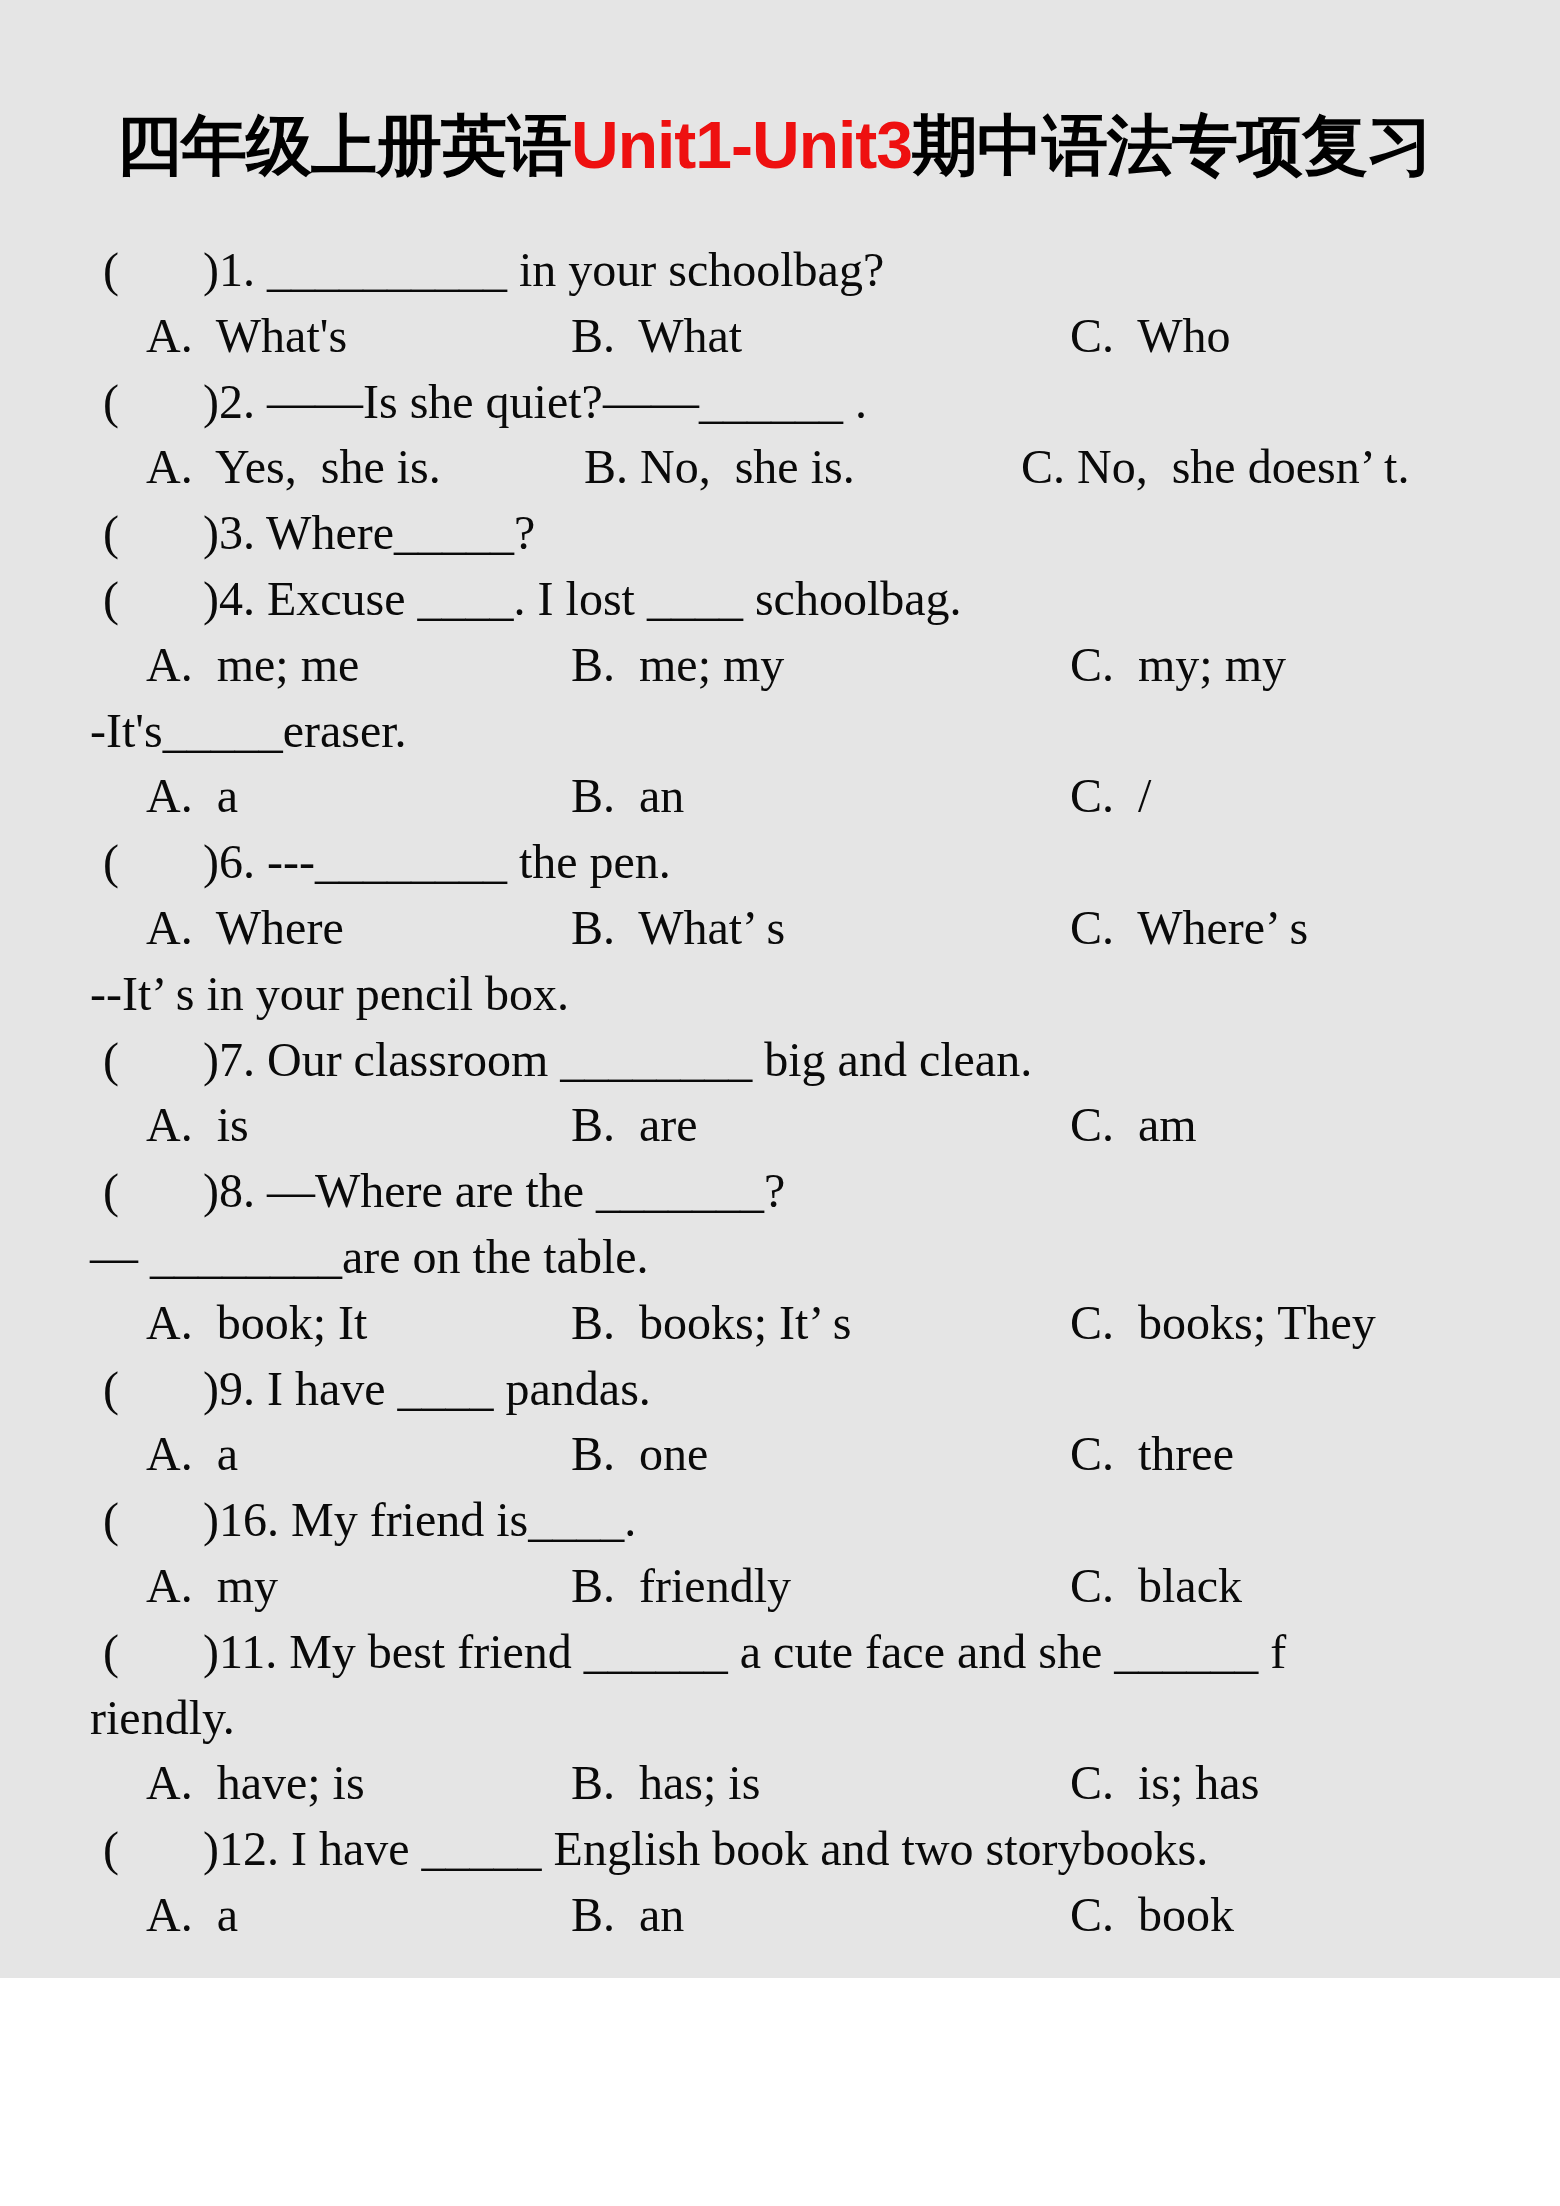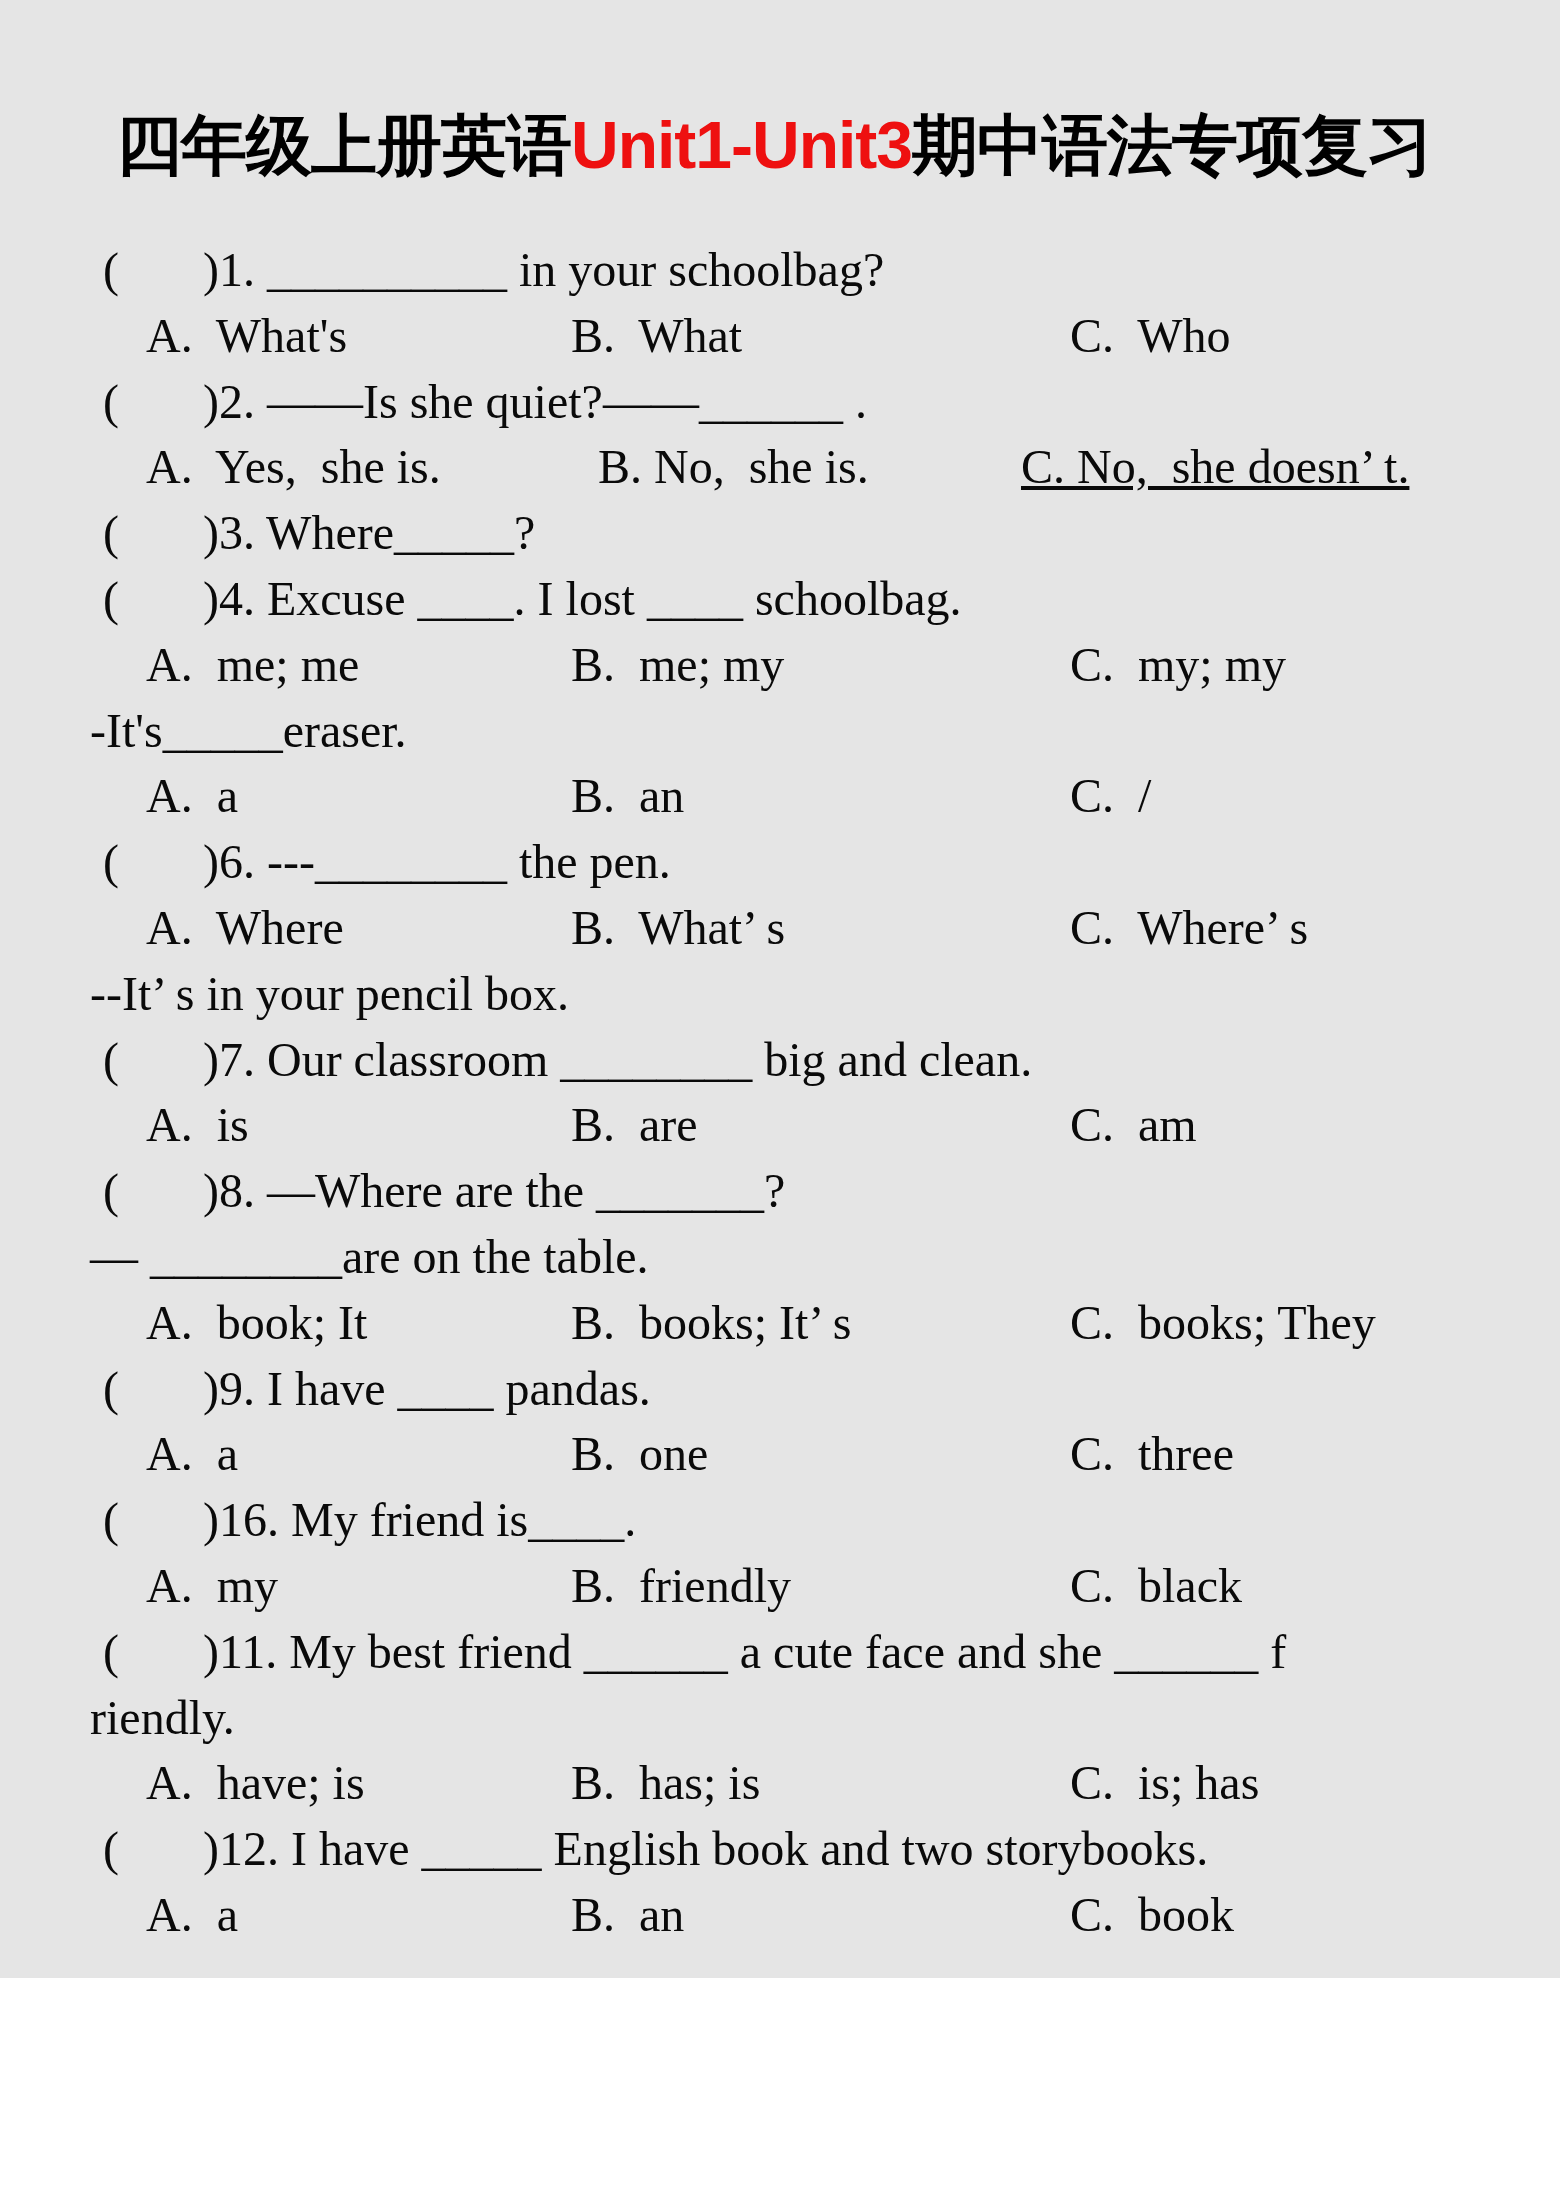--- a/index.html
+++ b/index.html
@@ -37,22 +37,22 @@
     line-height: 65.8px;
     font-size: 48px;
     white-space: pre;
   }
   .line span { position: absolute; top: 0; margin-top: 16px; }
   .line.q span.t { left: 103px; }
   .line.c span.t { left: 90px; }
   .line.o span.oa { left: 146px; }
   .line.o span.ob { left: 571px; }
   .line.o span.oc { left: 1070px; }
-  .line.o.wide span.ob { left: 598px; }
-  .line.o.wide span.oc { left: 1021px; text-decoration: underline; }
+  .line.o.wide span.ob { left: 584px; }
+  .line.o.wide span.oc { left: 1021px; }
 </style>
 </head>
 <body>
 
 <div class="page">
   <h1 class="title"><span>四年级上册英语</span><span class="hl">Unit1-Unit3</span><span>期中语法专项复习</span></h1>
   <div class="body">
       <div class="line q"><span class="t">(       )1. __________ in your schoolbag?</span></div>
       <div class="line o"><span class="oa">A.  What's</span><span class="ob">B.  What</span><span class="oc">C.  Who</span></div>
       <div class="line q"><span class="t">(       )2. ——Is she quiet?——______ .</span></div>

